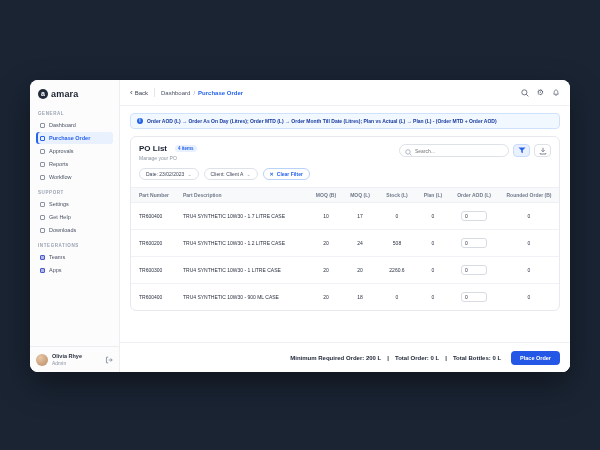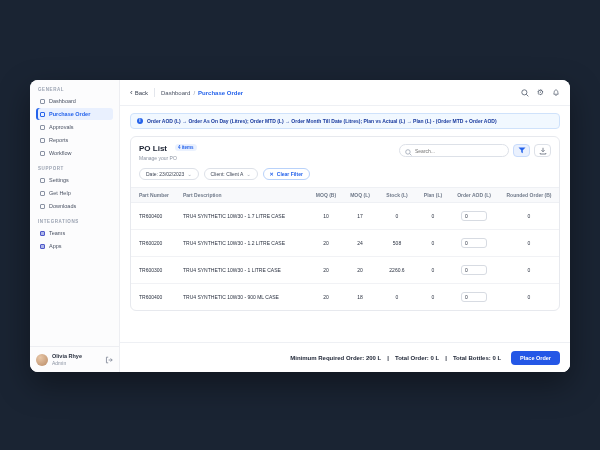--- a/index.html
+++ b/index.html
@@ -50,21 +50,21 @@
   .top-icons > * { cursor: pointer; display: flex; }
   .gear-glyph { font-size: 8px; color: #5f6877; line-height: 8px; }
   .content { flex: 1; padding: 7px 10px 0; overflow: hidden; }
   
   .banner { background: #f1f8ff; border: 1px solid #cfe2fb; border-radius: 4px; display: flex; align-items: center; gap: 4px; padding: 4px 6px; }
   .info-ic { width: 6px; height: 6px; border-radius: 50%; background: #2563eb; color: #fff; font-size: 4.5px; line-height: 6px; text-align: center; font-weight: bold; flex: 0 0 auto; }
   .banner-text { font-size: 5px; color: #17389d; font-weight: bold; white-space: nowrap; overflow: hidden; }
   
   .card { margin-top: 7px; border: 1px solid #e7e9ee; border-radius: 6px; overflow: hidden; background: #fff; }
   .card-head { display: flex; align-items: flex-start; padding: 7px 8px 4px; }
-  .title-row { display: flex; align-items: flex-start; gap: 8px; }
+  .title-row { display: flex; align-items: center; gap: 8px; }
   .po-title { font-size: 8px; font-weight: bold; color: #1c2333; }
   .badge { font-size: 4.5px; color: #2563eb; background: #eaf1fe; padding: 1px 3px; border-radius: 5px; font-weight: bold; }
   .subtitle { font-size: 5px; color: #8b93a2; margin-top: 2px; }
   .head-actions { margin-left: auto; display: flex; align-items: center; gap: 4px; }
   .search-box { display: flex; align-items: center; gap: 3px; border: 1px solid #dde1e8; border-radius: 9px; height: 13px; padding: 0 5px; width: 110px; background: #fff; }
   .search-box input { border: none; outline: none; font-size: 5px; color: #596274; width: 100%; background: transparent; font-family: "Liberation Sans", sans-serif; }
   .icon-btn { width: 17px; height: 13px; border: 1px solid #dde1e8; border-radius: 4px; display: flex; align-items: center; justify-content: center; background: #fff; cursor: pointer; }
   .icon-btn.filter { background: #eaf1fe; border-color: #c8dbfb; }
   .filters { display: flex; align-items: center; gap: 5px; padding: 3px 8px 7px; }
   .chip { display: flex; align-items: center; gap: 3px; border: 1px solid #dde1e8; border-radius: 9px; padding: 2px 6px; font-size: 5px; color: #3e4656; background: #fff; cursor: pointer; }
@@ -86,20 +86,24 @@
   .tot { font-size: 6px; font-weight: bold; color: #1c2333; white-space: nowrap; }
   .sep { font-size: 6px; color: #1c2333; font-weight: bold; }
   .place-btn { background: #2457e6; color: #fff; font-size: 5.5px; font-weight: bold; border: none; border-radius: 4px; padding: 4px 9px; margin-left: 4px; cursor: pointer; font-family: "Liberation Sans", sans-serif; }
 </style>
 </head>
 <body>
 
 <div class="window">
 
   <aside class="sidebar">
+    <div class="logo">
+      <span class="logo-mark">a</span>
+      <span class="logo-text">amara</span>
+    </div>
     <nav class="nav">
         <div class="nav-label">GENERAL</div>
         <div class="nav-item">
           <span class="s-icon"></span>
           <span class="nav-text">Dashboard</span>
         </div>
         <div class="nav-item active">
           <span class="s-icon"></span>
           <span class="nav-text">Purchase Order</span>
         </div>

